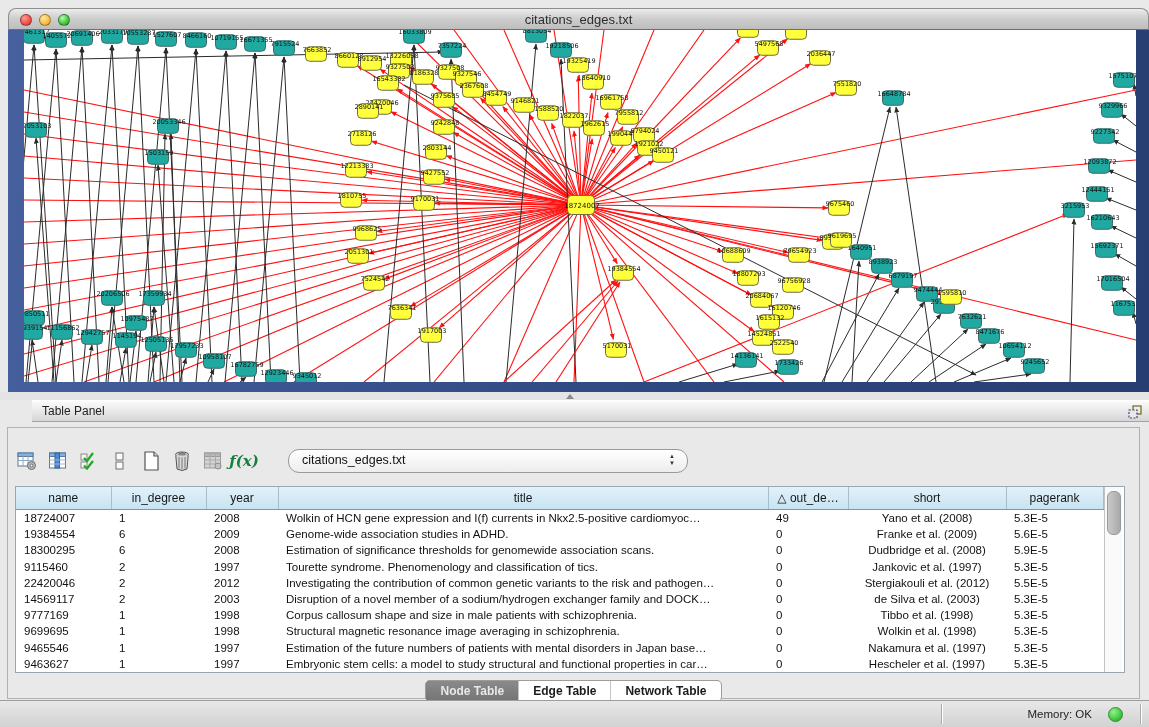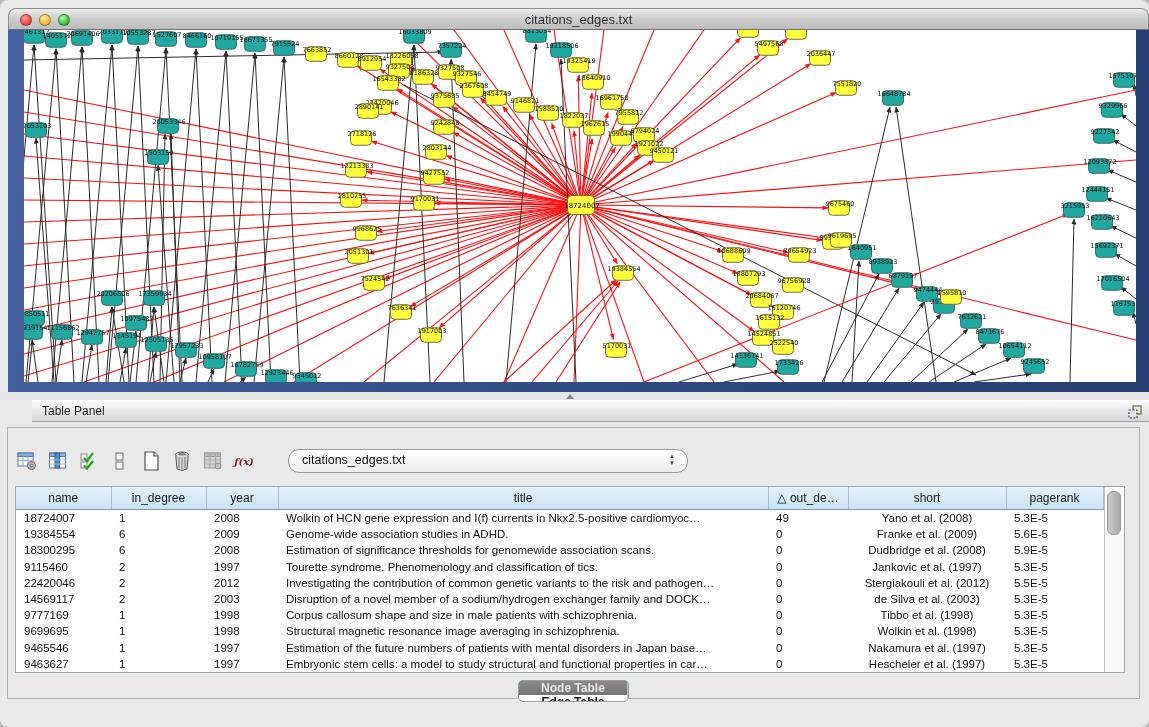--- a/index.html
+++ b/index.html
@@ -1,17 +1,17 @@
 <!DOCTYPE html>
 <html><head>
 <meta charset="utf-8">
 <style>
   html,body{margin:0;padding:0;}
   body{font-family:"Liberation Sans",sans-serif;background:#bbb;}
-  .screen{position:relative;width:1149px;height:727px;background:#e9e9e9;overflow:hidden;border-radius:8px;}
+  .screen{position:relative;width:1149px;height:727px;background:#e9e9e9;overflow:hidden;}
 
   
   .net-window{position:absolute;left:8px;top:8px;width:1141px;height:384px;}
   .titlebar{position:relative;height:22px;border-radius:8px 8px 0 0;
     background:linear-gradient(#ececec,#cfcfcf 45%,#bdbdbd);
     border:1px solid #8e8e8e;border-bottom:1px solid #6f6f6f;box-sizing:border-box;}
   .title-text{position:absolute;left:0;right:0;top:3px;text-align:center;font-size:13px;color:#2e2e2e;}
   .lights{position:absolute;left:11px;top:5px;display:flex;gap:7px;}
   .light{width:12px;height:12px;border-radius:50%;box-sizing:border-box;border:1px solid rgba(0,0,0,.35);}
   .light.red{background:radial-gradient(circle at 35% 30%,#ff9a93,#f0514a 60%,#c93a33);}
@@ -33,21 +33,21 @@
   .panel-title{position:absolute;left:10px;top:3px;font-size:12px;color:#222;}
   .hdr-btn{position:absolute;top:3px;width:16px;height:16px;cursor:pointer;}
   .float-btn{right:38px;}
   .close-btn{right:12px;font-size:14px;font-weight:bold;color:#1a1a1a;line-height:16px;text-align:center;}
   .panel-body{position:absolute;left:7px;top:27px;width:1133px;height:272px;box-sizing:border-box;
     border:1px solid #b1b1b1;background:#e9e9e9;}
 
   
   .toolbar{position:absolute;left:8px;top:20px;height:26px;display:flex;align-items:center;gap:9px;}
   .tool{width:22px;height:22px;display:flex;align-items:center;justify-content:center;cursor:pointer;}
-  .fx{font-family:"DejaVu Serif",serif;font-style:italic;font-weight:bold;font-size:10px;color:#7f1d1d;}
+  .fx{font-family:"DejaVu Serif",serif;font-style:italic;font-weight:bold;font-size:15px;color:#15803d;}
   .combo{position:relative;margin-left:24px;width:398px;height:22px;border:1px solid #9a9a9a;border-radius:11px;
     background:linear-gradient(#ffffff,#ededed);box-shadow:inset 0 1px 0 #fff;cursor:pointer;}
   .combo-text{position:absolute;left:13px;top:3px;font-size:12.5px;color:#111;}
   .combo-arrows{position:absolute;right:12px;top:3px;font-size:6px;line-height:7px;color:#333;text-align:center;}
 
   
   .tablewrap{position:absolute;left:7px;top:58px;width:1110px;height:187px;background:#fff;
     border:1px solid #9aa7af;box-sizing:border-box;display:flex;}
   table{border-collapse:collapse;table-layout:fixed;width:1087px;}
   thead th{height:20px;background:linear-gradient(#e2f1fa,#c8e3f2);border-right:1px solid #a5bfcf;
@@ -56,21 +56,21 @@
   tbody td{height:16px;font-size:11.5px;color:#111;padding:0 4px 0 8px;white-space:nowrap;overflow:hidden;
     text-overflow:ellipsis;}
   td.c-short{text-align:center;padding:0;}
   .vscroll{width:17px;border-left:1px solid #c3c3c3;background:#fafafa;position:relative;}
   .vthumb{position:absolute;left:2px;top:4px;width:12px;height:42px;border-radius:6px;
     background:linear-gradient(90deg,#c9c9c9,#a9a9a9);border:1px solid #9b9b9b;}
 
   
   .tabs{position:absolute;left:0;right:0;top:252px;display:flex;justify-content:center;}
   .seg{display:flex;border:1px solid #9c9c9c;border-radius:5px;overflow:hidden;height:20px;
-    background:#0369a1;box-shadow:0 1px 0 rgba(255,255,255,.7);flex-direction:column;}
+    background:#0369a1;box-shadow:0 1px 0 rgba(255,255,255,.7);}
   .seg button{border:none;background:#fff;font-family:"Liberation Sans",sans-serif;font-size:12px;
     font-weight:bold;color:#1c1c1c;padding:0 14px;height:20px;border-right:1px solid #c4c4c4;cursor:pointer;}
   .seg button:last-child{border-right:none;}
   .seg button.selected{background:linear-gradient(#8a8a8a,#757575);color:#e8e8e8;}
 
   
   .statusbar{position:absolute;left:0;top:700px;width:1149px;height:27px;
     background:linear-gradient(#e8e8e8,#d2d2d2);border-top:1px solid #9c9c9c;box-sizing:border-box;}
   .mem{position:absolute;right:57px;top:7px;font-size:11.5px;color:#222;}
   .memdot{position:absolute;right:26px;top:6px;width:13px;height:13px;border-radius:50%;
@@ -921,14 +921,20 @@
       <div class="tabs">
         <div class="seg" id="seg">
             <button class="selected">Node Table</button>
             <button>Edge Table</button>
             <button>Network Table</button>
           </div>
       </div>
     </div>
   </div>
 
+  <div class="statusbar">
+    <span class="vsep" style="right:207px;"></span>
+    <span class="mem">Memory: OK</span>
+    <span class="memdot"></span>
+    <span class="vsep" style="right:8px;"></span>
+  </div>
 
 </div>
 
 </body></html>

